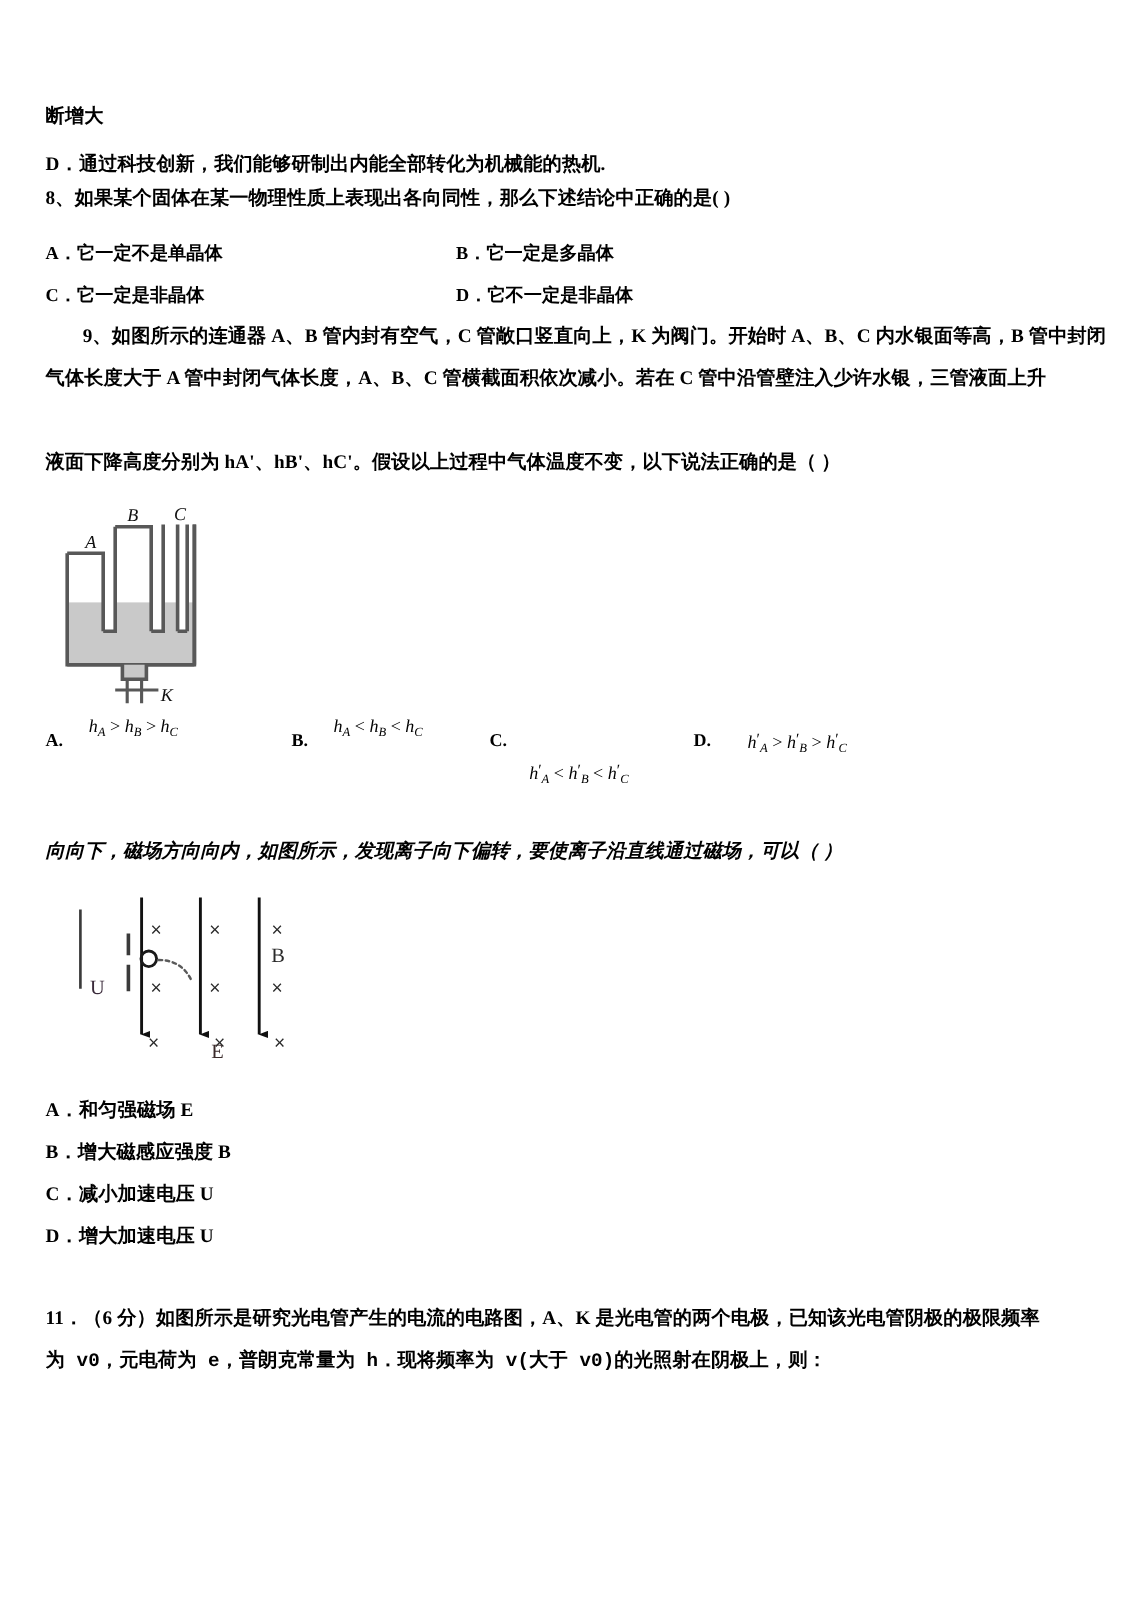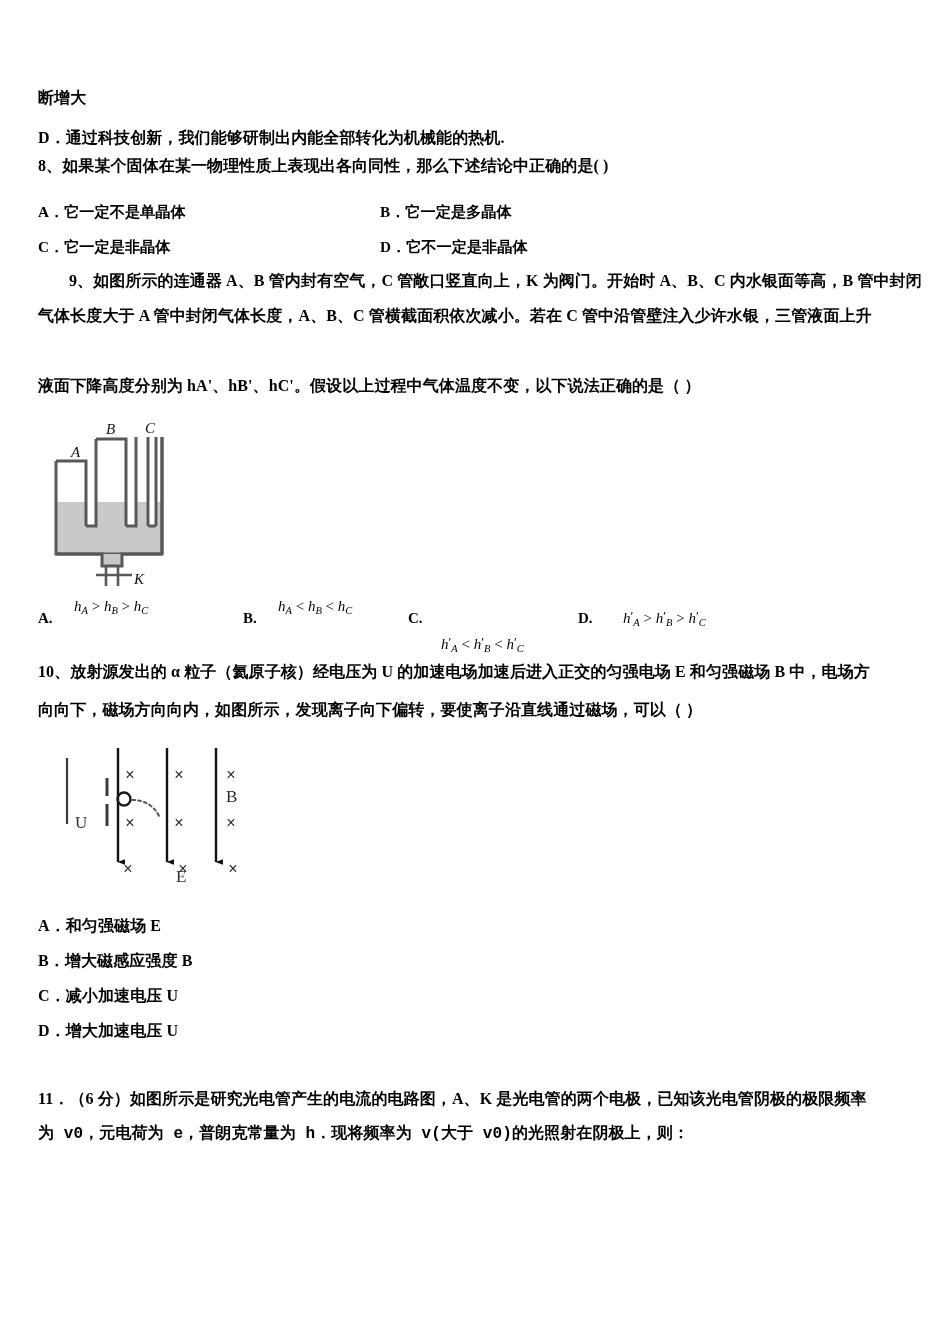--- a/index.html
+++ b/index.html
@@ -185,22 +185,21 @@
     <span class="opt9 oplabel" style="left:540px; top:12px;">D.</span>
     <span class="opt9" style="left:573px; top:10px;margin-left:12px;">
       <span class="mvar">h</span><span class="prime">′</span><span class="msub">A</span>
       <span class="lat">&gt;</span>
       <span class="mvar">h</span><span class="prime">′</span><span class="msub">B</span>
       <span class="lat">&gt;</span>
       <span class="mvar">h</span><span class="prime">′</span><span class="msub">C</span>
     </span>
   </div>
 
-  <div class="line" style="top:662px;">10、放射源发出的 α 粒子（氦原子核）经电压为 U 的加速电场加速后进入正交的匀强电场 E 和匀强磁场 B 中，电场方</div>
-  <div class="line" style="top:700px;">向向下，磁场方向向内，如图所示，发现离子向下偏转，要使离子沿直线通过磁场，可以（    ）</div>
+  <div class="line" style="top:700px;font-style:italic;">向向下，磁场方向向内，如图所示，发现离子向下偏转，要使离子沿直线通过磁场，可以（    ）</div>
 
   <div id="fig-fields">
     <svg width="230" height="158" viewBox="0 0 230 158">
       <defs>
         <marker id="arrowDown" markerWidth="9" markerHeight="9" refX="3" refY="7.4" orient="auto" markerUnits="userSpaceOnUse">
           <path d="M 0,0 L 6,0 L 3,8 Z" fill="#111"></path>
         </marker>
       </defs>
 
       <line x1="12" y1="16" x2="12" y2="82" stroke="#3a3a3a" stroke-width="2.2"></line>

